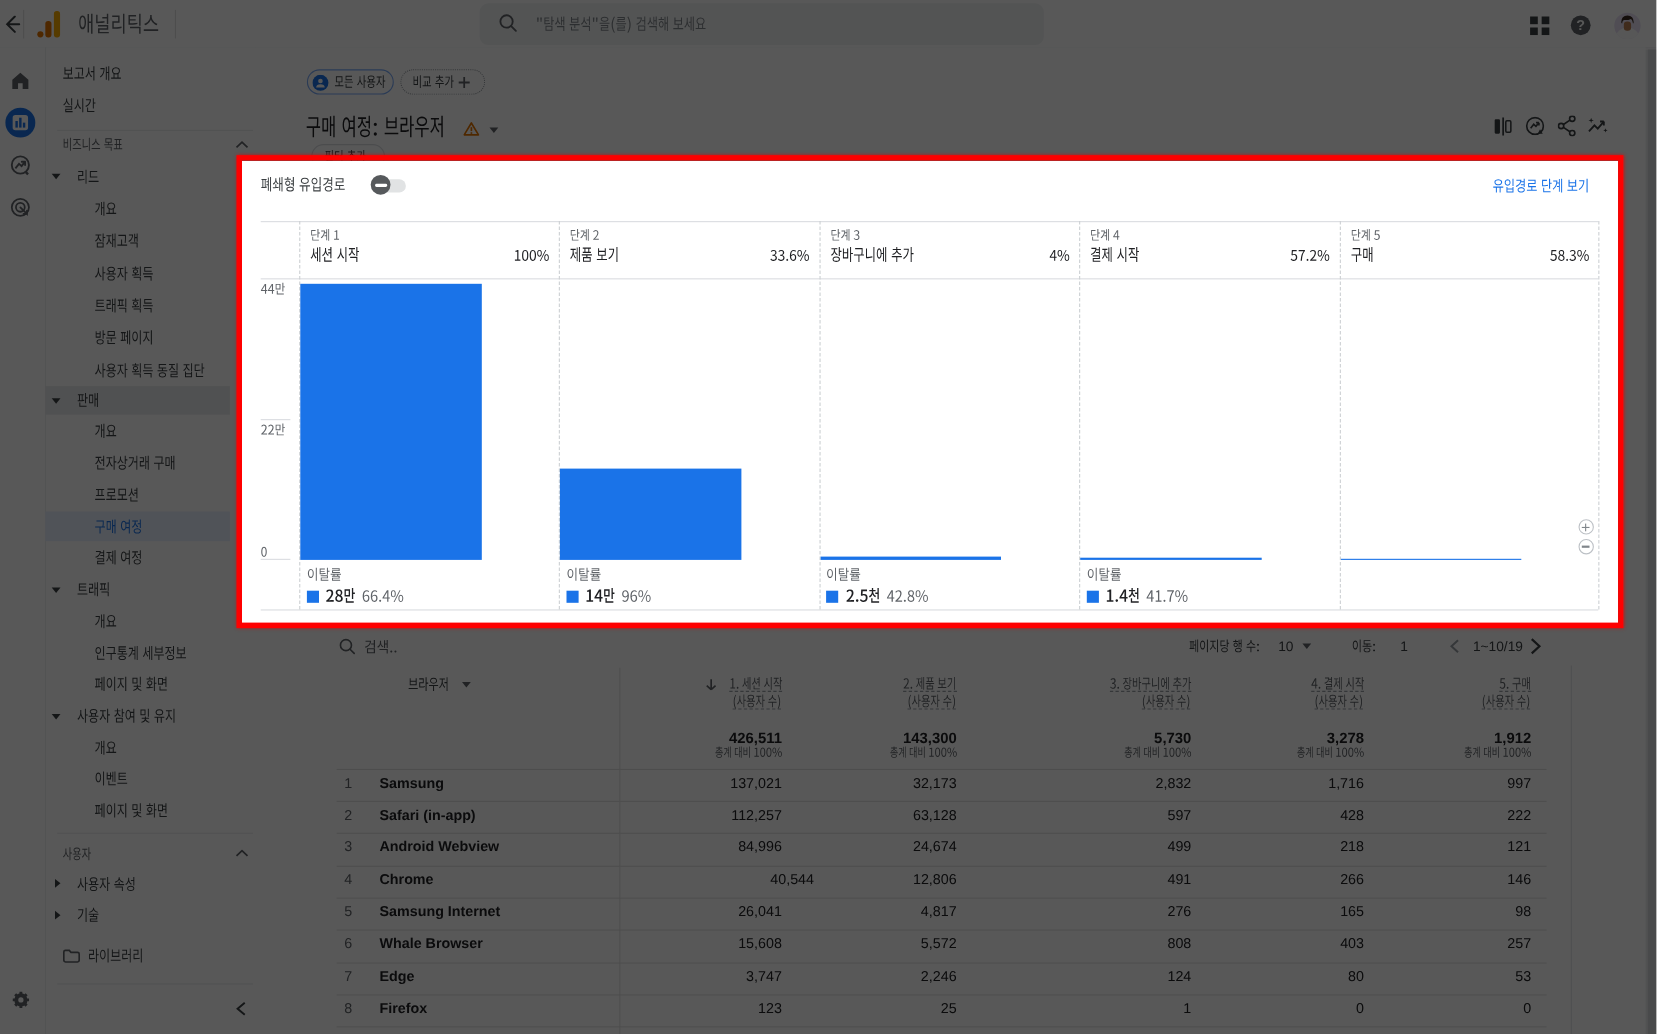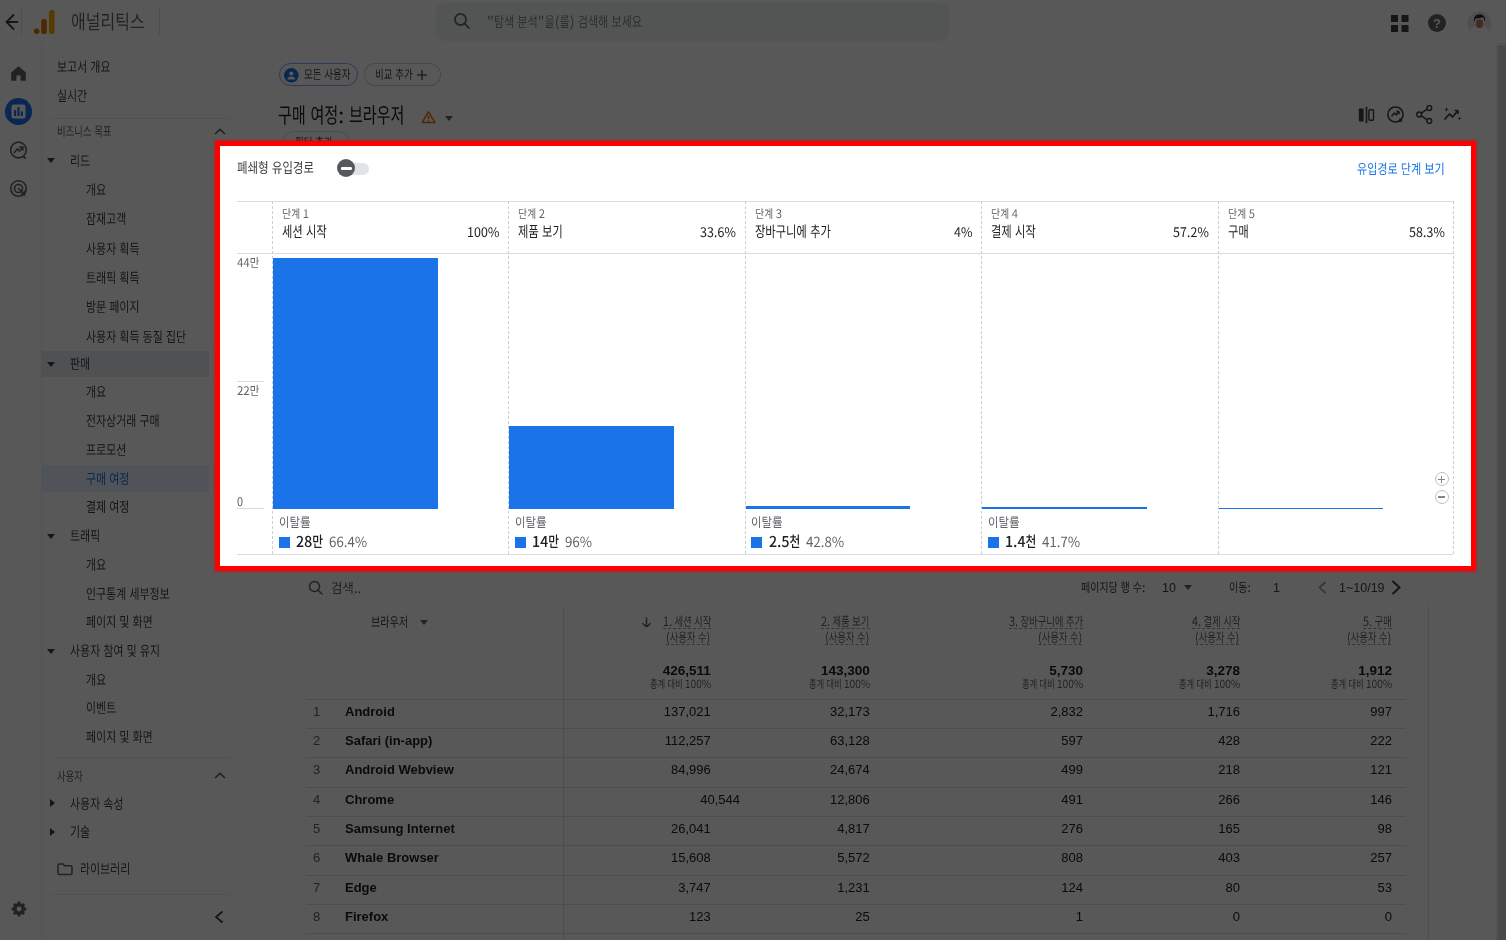--- a/index.html
+++ b/index.html
@@ -462,21 +462,21 @@
 <div class="num b" style="right:266.0px;top:663px">3,278</div>
 <svg style="position:absolute;left:1178.8px;top:688.0px;overflow:visible" width="1" height="1">
       <path d="M0.4 -4.1H7.2V-3.3H0.4ZM3.4 -5.3H4.1V-3.7H3.4ZM3.4 -9.4H4.1V-7.9H3.4ZM3.4 -7.9H4.0V-7.7Q4.0 -7.1 3.8 -6.6Q3.5 -6.1 3.1 -5.7Q2.7 -5.3 2.2 -5.1Q1.6 -4.9 1.0 -4.8L0.8 -5.5Q1.3 -5.6 1.8 -5.8Q2.3 -6.0 2.6 -6.2Q3.0 -6.5 3.2 -6.9Q3.4 -7.3 3.4 -7.7ZM3.6 -7.9H4.1V-7.7Q4.1 -7.3 4.4 -6.9Q4.6 -6.5 4.9 -6.2Q5.3 -6.0 5.7 -5.8Q6.2 -5.6 6.8 -5.5L6.5 -4.8Q5.9 -4.9 5.4 -5.1Q4.9 -5.3 4.4 -5.7Q4.0 -6.1 3.8 -6.6Q3.6 -7.1 3.6 -7.7ZM1.1 -8.4H6.5V-7.6H1.1ZM3.8 -2.5Q5.0 -2.5 5.7 -2.1Q6.3 -1.7 6.3 -0.8Q6.3 -0.0 5.7 0.4Q5.0 0.9 3.8 0.9Q2.6 0.9 1.9 0.4Q1.2 -0.0 1.2 -0.8Q1.2 -1.7 1.9 -2.1Q2.6 -2.5 3.8 -2.5ZM3.8 -1.8Q2.9 -1.8 2.4 -1.6Q1.9 -1.3 1.9 -0.8Q1.9 -0.4 2.4 -0.1Q2.9 0.1 3.8 0.1Q4.7 0.1 5.2 -0.1Q5.6 -0.4 5.6 -0.8Q5.6 -1.3 5.2 -1.6Q4.7 -1.8 3.8 -1.8Z M10.9 -6.5H12.5V-5.7H10.9ZM10.8 -3.9H12.5V-3.2H10.8ZM13.7 -9.3H14.3V0.9H13.7ZM12.2 -9.1H12.8V0.4H12.2ZM10.5 -8.0H11.2Q11.2 -6.7 10.9 -5.5Q10.6 -4.3 10.0 -3.2Q9.4 -2.1 8.4 -1.3L8.0 -2.0Q8.9 -2.7 9.4 -3.6Q10.0 -4.5 10.3 -5.6Q10.5 -6.7 10.5 -7.9ZM8.3 -8.0H10.8V-7.3H8.3Z M23.5 -9.3H24.2V0.9H23.5ZM22.3 -5.2H23.7V-4.5H22.3ZM21.9 -9.1H22.5V0.4H21.9ZM18.1 -2.4H18.6Q19.2 -2.4 19.6 -2.4Q20.1 -2.5 20.5 -2.5Q20.9 -2.6 21.3 -2.7L21.4 -1.9Q20.9 -1.8 20.5 -1.8Q20.1 -1.7 19.6 -1.7Q19.2 -1.6 18.6 -1.6H18.1ZM18.1 -8.1H20.9V-7.3H18.8V-2.1H18.1Z M30.9 -9.3H31.6V0.9H30.9ZM25.9 -8.5H26.6V-5.8H28.7V-8.5H29.4V-1.6H25.9ZM26.6 -5.0V-2.4H28.7V-5.0Z M35.8 0.0V-0.9H37.5V-7.0H36.1V-7.7Q36.6 -7.8 37.0 -7.9Q37.4 -8.1 37.7 -8.3H38.4V-0.9H39.9V0.0Z M43.4 0.1Q42.7 0.1 42.2 -0.3Q41.6 -0.8 41.4 -1.8Q41.1 -2.7 41.1 -4.2Q41.1 -5.6 41.4 -6.6Q41.6 -7.5 42.2 -8.0Q42.7 -8.4 43.4 -8.4Q44.1 -8.4 44.6 -8.0Q45.1 -7.5 45.4 -6.6Q45.7 -5.6 45.7 -4.2Q45.7 -2.7 45.4 -1.8Q45.1 -0.8 44.6 -0.3Q44.1 0.1 43.4 0.1ZM43.4 -0.7Q43.8 -0.7 44.1 -1.1Q44.5 -1.4 44.6 -2.2Q44.8 -3.0 44.8 -4.2Q44.8 -5.4 44.6 -6.1Q44.5 -6.9 44.1 -7.3Q43.8 -7.6 43.4 -7.6Q43.0 -7.6 42.6 -7.3Q42.3 -6.9 42.1 -6.1Q42.0 -5.4 42.0 -4.2Q42.0 -3.0 42.1 -2.2Q42.3 -1.4 42.6 -1.1Q43.0 -0.7 43.4 -0.7Z M49.0 0.1Q48.3 0.1 47.8 -0.3Q47.3 -0.8 47.0 -1.8Q46.7 -2.7 46.7 -4.2Q46.7 -5.6 47.0 -6.6Q47.3 -7.5 47.8 -8.0Q48.3 -8.4 49.0 -8.4Q49.7 -8.4 50.3 -8.0Q50.8 -7.5 51.1 -6.6Q51.3 -5.6 51.3 -4.2Q51.3 -2.7 51.1 -1.8Q50.8 -0.8 50.3 -0.3Q49.7 0.1 49.0 0.1ZM49.0 -0.7Q49.5 -0.7 49.8 -1.1Q50.1 -1.4 50.3 -2.2Q50.5 -3.0 50.5 -4.2Q50.5 -5.4 50.3 -6.1Q50.1 -6.9 49.8 -7.3Q49.5 -7.6 49.0 -7.6Q48.6 -7.6 48.3 -7.3Q48.0 -6.9 47.8 -6.1Q47.6 -5.4 47.6 -4.2Q47.6 -3.0 47.8 -2.2Q48.0 -1.4 48.3 -1.1Q48.6 -0.7 49.0 -0.7Z M53.9 -3.2Q53.4 -3.2 53.0 -3.5Q52.7 -3.8 52.5 -4.4Q52.2 -5.0 52.2 -5.8Q52.2 -6.7 52.5 -7.3Q52.7 -7.8 53.0 -8.1Q53.4 -8.4 53.9 -8.4Q54.4 -8.4 54.8 -8.1Q55.2 -7.8 55.4 -7.3Q55.6 -6.7 55.6 -5.8Q55.6 -5.0 55.4 -4.4Q55.2 -3.8 54.8 -3.5Q54.4 -3.2 53.9 -3.2ZM53.9 -3.8Q54.4 -3.8 54.6 -4.3Q54.9 -4.8 54.9 -5.8Q54.9 -6.8 54.6 -7.3Q54.4 -7.8 53.9 -7.8Q53.5 -7.8 53.2 -7.3Q52.9 -6.8 52.9 -5.8Q52.9 -4.8 53.2 -4.3Q53.5 -3.8 53.9 -3.8ZM54.1 0.1 58.3 -8.4H58.9L54.8 0.1ZM59.1 0.1Q58.6 0.1 58.2 -0.2Q57.9 -0.5 57.6 -1.1Q57.4 -1.6 57.4 -2.5Q57.4 -3.3 57.6 -3.9Q57.9 -4.5 58.2 -4.8Q58.6 -5.1 59.1 -5.1Q59.6 -5.1 60.0 -4.8Q60.4 -4.5 60.6 -3.9Q60.8 -3.3 60.8 -2.5Q60.8 -1.6 60.6 -1.1Q60.4 -0.5 60.0 -0.2Q59.6 0.1 59.1 0.1ZM59.1 -0.5Q59.6 -0.5 59.8 -1.0Q60.1 -1.5 60.1 -2.5Q60.1 -3.5 59.8 -4.0Q59.6 -4.4 59.1 -4.4Q58.7 -4.4 58.4 -4.0Q58.1 -3.5 58.1 -2.5Q58.1 -1.5 58.4 -1.0Q58.7 -0.5 59.1 -0.5Z" fill="#5f6368"></path>
     </svg>
 <div class="num b" style="right:114.0px;top:663px">1,912</div>
 <svg style="position:absolute;left:1330.8px;top:688.0px;overflow:visible" width="1" height="1">
       <path d="M0.4 -4.1H7.2V-3.3H0.4ZM3.4 -5.3H4.1V-3.7H3.4ZM3.4 -9.4H4.1V-7.9H3.4ZM3.4 -7.9H4.0V-7.7Q4.0 -7.1 3.8 -6.6Q3.5 -6.1 3.1 -5.7Q2.7 -5.3 2.2 -5.1Q1.6 -4.9 1.0 -4.8L0.8 -5.5Q1.3 -5.6 1.8 -5.8Q2.3 -6.0 2.6 -6.2Q3.0 -6.5 3.2 -6.9Q3.4 -7.3 3.4 -7.7ZM3.6 -7.9H4.1V-7.7Q4.1 -7.3 4.4 -6.9Q4.6 -6.5 4.9 -6.2Q5.3 -6.0 5.7 -5.8Q6.2 -5.6 6.8 -5.5L6.5 -4.8Q5.9 -4.9 5.4 -5.1Q4.9 -5.3 4.4 -5.7Q4.0 -6.1 3.8 -6.6Q3.6 -7.1 3.6 -7.7ZM1.1 -8.4H6.5V-7.6H1.1ZM3.8 -2.5Q5.0 -2.5 5.7 -2.1Q6.3 -1.7 6.3 -0.8Q6.3 -0.0 5.7 0.4Q5.0 0.9 3.8 0.9Q2.6 0.9 1.9 0.4Q1.2 -0.0 1.2 -0.8Q1.2 -1.7 1.9 -2.1Q2.6 -2.5 3.8 -2.5ZM3.8 -1.8Q2.9 -1.8 2.4 -1.6Q1.9 -1.3 1.9 -0.8Q1.9 -0.4 2.4 -0.1Q2.9 0.1 3.8 0.1Q4.7 0.1 5.2 -0.1Q5.6 -0.4 5.6 -0.8Q5.6 -1.3 5.2 -1.6Q4.7 -1.8 3.8 -1.8Z M10.9 -6.5H12.5V-5.7H10.9ZM10.8 -3.9H12.5V-3.2H10.8ZM13.7 -9.3H14.3V0.9H13.7ZM12.2 -9.1H12.8V0.4H12.2ZM10.5 -8.0H11.2Q11.2 -6.7 10.9 -5.5Q10.6 -4.3 10.0 -3.2Q9.4 -2.1 8.4 -1.3L8.0 -2.0Q8.9 -2.7 9.4 -3.6Q10.0 -4.5 10.3 -5.6Q10.5 -6.7 10.5 -7.9ZM8.3 -8.0H10.8V-7.3H8.3Z M23.5 -9.3H24.2V0.9H23.5ZM22.3 -5.2H23.7V-4.5H22.3ZM21.9 -9.1H22.5V0.4H21.9ZM18.1 -2.4H18.6Q19.2 -2.4 19.6 -2.4Q20.1 -2.5 20.5 -2.5Q20.9 -2.6 21.3 -2.7L21.4 -1.9Q20.9 -1.8 20.5 -1.8Q20.1 -1.7 19.6 -1.7Q19.2 -1.6 18.6 -1.6H18.1ZM18.1 -8.1H20.9V-7.3H18.8V-2.1H18.1Z M30.9 -9.3H31.6V0.9H30.9ZM25.9 -8.5H26.6V-5.8H28.7V-8.5H29.4V-1.6H25.9ZM26.6 -5.0V-2.4H28.7V-5.0Z M35.8 0.0V-0.9H37.5V-7.0H36.1V-7.7Q36.6 -7.8 37.0 -7.9Q37.4 -8.1 37.7 -8.3H38.4V-0.9H39.9V0.0Z M43.4 0.1Q42.7 0.1 42.2 -0.3Q41.6 -0.8 41.4 -1.8Q41.1 -2.7 41.1 -4.2Q41.1 -5.6 41.4 -6.6Q41.6 -7.5 42.2 -8.0Q42.7 -8.4 43.4 -8.4Q44.1 -8.4 44.6 -8.0Q45.1 -7.5 45.4 -6.6Q45.7 -5.6 45.7 -4.2Q45.7 -2.7 45.4 -1.8Q45.1 -0.8 44.6 -0.3Q44.1 0.1 43.4 0.1ZM43.4 -0.7Q43.8 -0.7 44.1 -1.1Q44.5 -1.4 44.6 -2.2Q44.8 -3.0 44.8 -4.2Q44.8 -5.4 44.6 -6.1Q44.5 -6.9 44.1 -7.3Q43.8 -7.6 43.4 -7.6Q43.0 -7.6 42.6 -7.3Q42.3 -6.9 42.1 -6.1Q42.0 -5.4 42.0 -4.2Q42.0 -3.0 42.1 -2.2Q42.3 -1.4 42.6 -1.1Q43.0 -0.7 43.4 -0.7Z M49.0 0.1Q48.3 0.1 47.8 -0.3Q47.3 -0.8 47.0 -1.8Q46.7 -2.7 46.7 -4.2Q46.7 -5.6 47.0 -6.6Q47.3 -7.5 47.8 -8.0Q48.3 -8.4 49.0 -8.4Q49.7 -8.4 50.3 -8.0Q50.8 -7.5 51.1 -6.6Q51.3 -5.6 51.3 -4.2Q51.3 -2.7 51.1 -1.8Q50.8 -0.8 50.3 -0.3Q49.7 0.1 49.0 0.1ZM49.0 -0.7Q49.5 -0.7 49.8 -1.1Q50.1 -1.4 50.3 -2.2Q50.5 -3.0 50.5 -4.2Q50.5 -5.4 50.3 -6.1Q50.1 -6.9 49.8 -7.3Q49.5 -7.6 49.0 -7.6Q48.6 -7.6 48.3 -7.3Q48.0 -6.9 47.8 -6.1Q47.6 -5.4 47.6 -4.2Q47.6 -3.0 47.8 -2.2Q48.0 -1.4 48.3 -1.1Q48.6 -0.7 49.0 -0.7Z M53.9 -3.2Q53.4 -3.2 53.0 -3.5Q52.7 -3.8 52.5 -4.4Q52.2 -5.0 52.2 -5.8Q52.2 -6.7 52.5 -7.3Q52.7 -7.8 53.0 -8.1Q53.4 -8.4 53.9 -8.4Q54.4 -8.4 54.8 -8.1Q55.2 -7.8 55.4 -7.3Q55.6 -6.7 55.6 -5.8Q55.6 -5.0 55.4 -4.4Q55.2 -3.8 54.8 -3.5Q54.4 -3.2 53.9 -3.2ZM53.9 -3.8Q54.4 -3.8 54.6 -4.3Q54.9 -4.8 54.9 -5.8Q54.9 -6.8 54.6 -7.3Q54.4 -7.8 53.9 -7.8Q53.5 -7.8 53.2 -7.3Q52.9 -6.8 52.9 -5.8Q52.9 -4.8 53.2 -4.3Q53.5 -3.8 53.9 -3.8ZM54.1 0.1 58.3 -8.4H58.9L54.8 0.1ZM59.1 0.1Q58.6 0.1 58.2 -0.2Q57.9 -0.5 57.6 -1.1Q57.4 -1.6 57.4 -2.5Q57.4 -3.3 57.6 -3.9Q57.9 -4.5 58.2 -4.8Q58.6 -5.1 59.1 -5.1Q59.6 -5.1 60.0 -4.8Q60.4 -4.5 60.6 -3.9Q60.8 -3.3 60.8 -2.5Q60.8 -1.6 60.6 -1.1Q60.4 -0.5 60.0 -0.2Q59.6 0.1 59.1 0.1ZM59.1 -0.5Q59.6 -0.5 59.8 -1.0Q60.1 -1.5 60.1 -2.5Q60.1 -3.5 59.8 -4.0Q59.6 -4.4 59.1 -4.4Q58.7 -4.4 58.4 -4.0Q58.1 -3.5 58.1 -2.5Q58.1 -1.5 58.4 -1.0Q58.7 -0.5 59.1 -0.5Z" fill="#5f6368"></path>
     </svg>
 <div style="position:absolute;left:306px;top:698.8px;width:1099.5px;height:1px;background:#e0e0e0"></div>
 <div class="num" style="left:313px;top:703.8px;color:#5f6368">1</div>
-<div class="num nm" style="left:345px;top:703.8px">Android</div>
+<div class="num nm" style="left:345px;top:703.8px">Samsung</div>
 <div class="num" style="right:795.2px;top:703.8px">137,021</div>
 <div class="num" style="right:636.3px;top:703.8px">32,173</div>
 <div class="num" style="right:423.0px;top:703.8px">2,832</div>
 <div class="num" style="right:266.0px;top:703.8px">1,716</div>
 <div class="num" style="right:114.0px;top:703.8px">997</div>
 <div style="position:absolute;left:306px;top:728.1px;width:1099.5px;height:1px;background:#e0e0e0"></div>
 <div class="num" style="left:313px;top:733.1px;color:#5f6368">2</div>
 <div class="num nm" style="left:345px;top:733.1px">Safari (in-app)</div>
 <div class="num" style="right:795.2px;top:733.1px">112,257</div>
 <div class="num" style="right:636.3px;top:733.1px">63,128</div>
@@ -512,21 +512,21 @@
 <div class="num nm" style="left:345px;top:850.3px">Whale Browser</div>
 <div class="num" style="right:795.2px;top:850.3px">15,608</div>
 <div class="num" style="right:636.3px;top:850.3px">5,572</div>
 <div class="num" style="right:423.0px;top:850.3px">808</div>
 <div class="num" style="right:266.0px;top:850.3px">403</div>
 <div class="num" style="right:114.0px;top:850.3px">257</div>
 <div style="position:absolute;left:306px;top:874.6px;width:1099.5px;height:1px;background:#e0e0e0"></div>
 <div class="num" style="left:313px;top:879.6px;color:#5f6368">7</div>
 <div class="num nm" style="left:345px;top:879.6px">Edge</div>
 <div class="num" style="right:795.2px;top:879.6px">3,747</div>
-<div class="num" style="right:636.3px;top:879.6px">1,231</div>
+<div class="num" style="right:636.3px;top:879.6px">2,246</div>
 <div class="num" style="right:423.0px;top:879.6px">124</div>
 <div class="num" style="right:266.0px;top:879.6px">80</div>
 <div class="num" style="right:114.0px;top:879.6px">53</div>
 <div style="position:absolute;left:306px;top:903.9px;width:1099.5px;height:1px;background:#e0e0e0"></div>
 <div class="num" style="left:313px;top:908.9px;color:#5f6368">8</div>
 <div class="num nm" style="left:345px;top:908.9px">Firefox</div>
 <div class="num" style="right:795.2px;top:908.9px">123</div>
 <div class="num" style="right:636.3px;top:908.9px">25</div>
 <div class="num" style="right:423.0px;top:908.9px">1</div>
 <div class="num" style="right:266.0px;top:908.9px">0</div>

